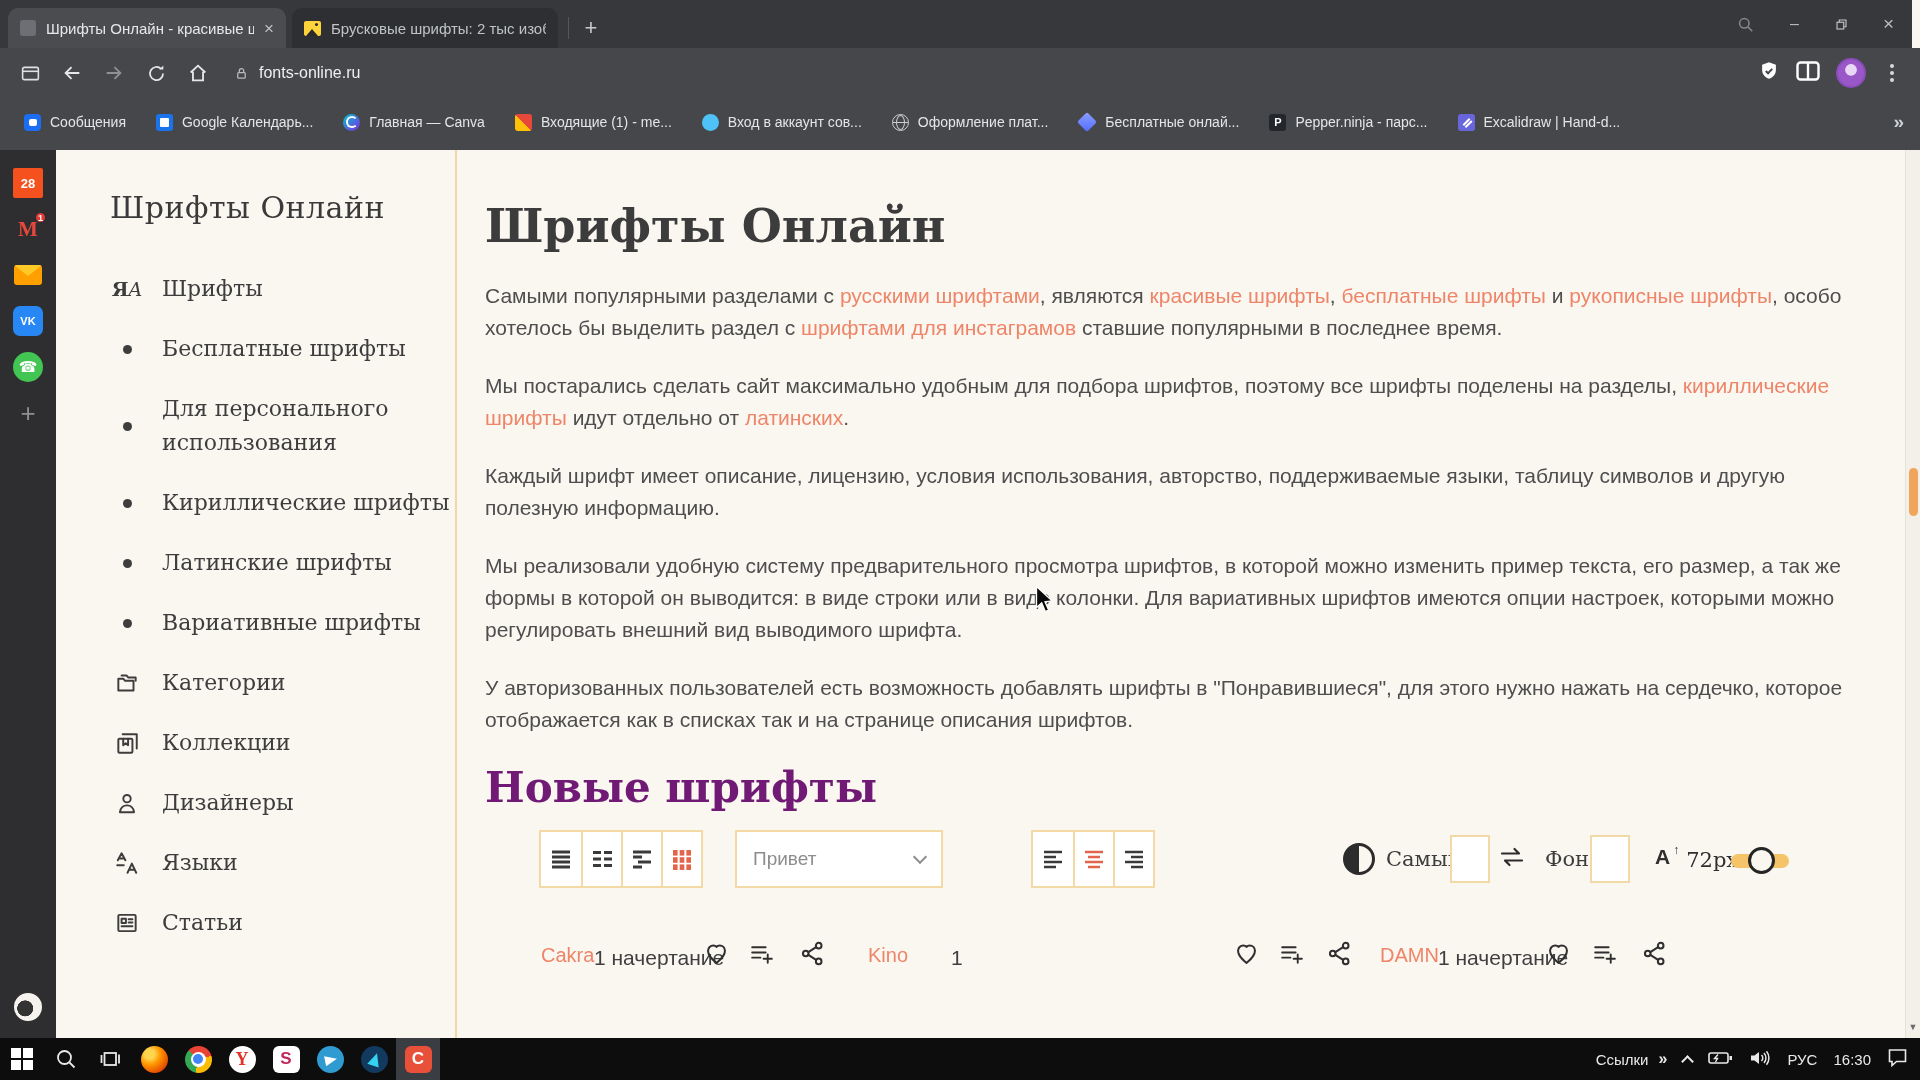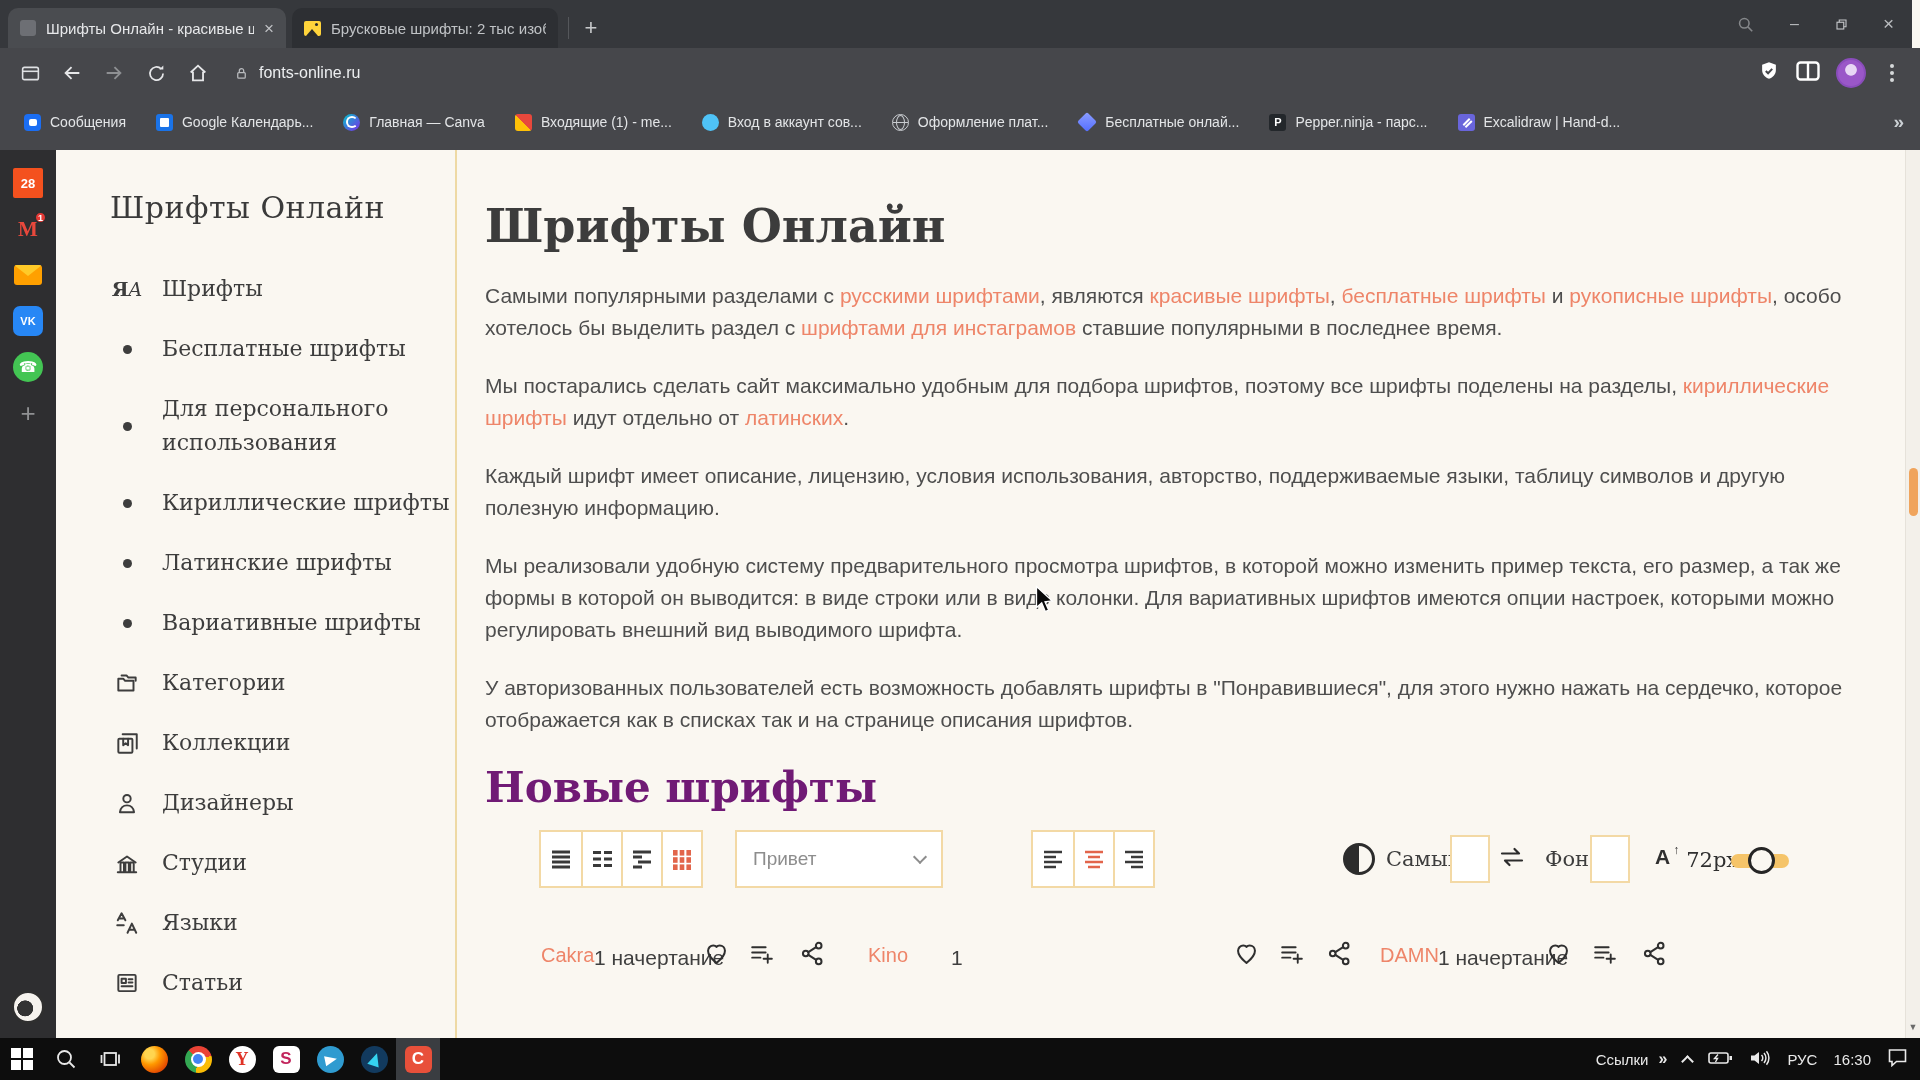--- a/index.html
+++ b/index.html
@@ -361,30 +361,20 @@
             <svg width="26" height="26" viewBox="0 0 24 24" class="sic">
                 <circle cx="12" cy="8" r="3.4"></circle>
                 <path d="M5.5 20.5c.6-4.2 3.2-6.3 6.5-6.3s5.9 2.1 6.5 6.3z"></path>
               </svg>
           </span>
           <span>Дизайнеры</span>
         </li>
         <li class="sb-item">
           <span class="sb-ic">
             <svg width="26" height="26" viewBox="0 0 24 24" class="sic">
-                <path d="M3.5 20.5h17"></path>
-                <path d="M6 20v-8.5h3.2V20M10.5 20v-8.5h3.2V20M15 20v-8.5h3.2V20"></path>
-                <path d="M4 11.5L12 6l8 5.5"></path>
-              </svg>
-          </span>
-          <span>Студии</span>
-        </li>
-        <li class="sb-item">
-          <span class="sb-ic">
-            <svg width="26" height="26" viewBox="0 0 24 24" class="sic">
                 <path d="M3.5 9.5L7 3l3.5 6.5M4.6 7.8h4.8"></path>
                 <path d="M12.5 21l4-8.5 4 8.5M13.8 18.2h5.4"></path>
                 <path d="M3 14h6"></path>
               </svg>
           </span>
           <span>Языки</span>
         </li>
         <li class="sb-item">
           <span class="sb-ic">
             <svg width="26" height="26" viewBox="0 0 24 24" class="sic">

